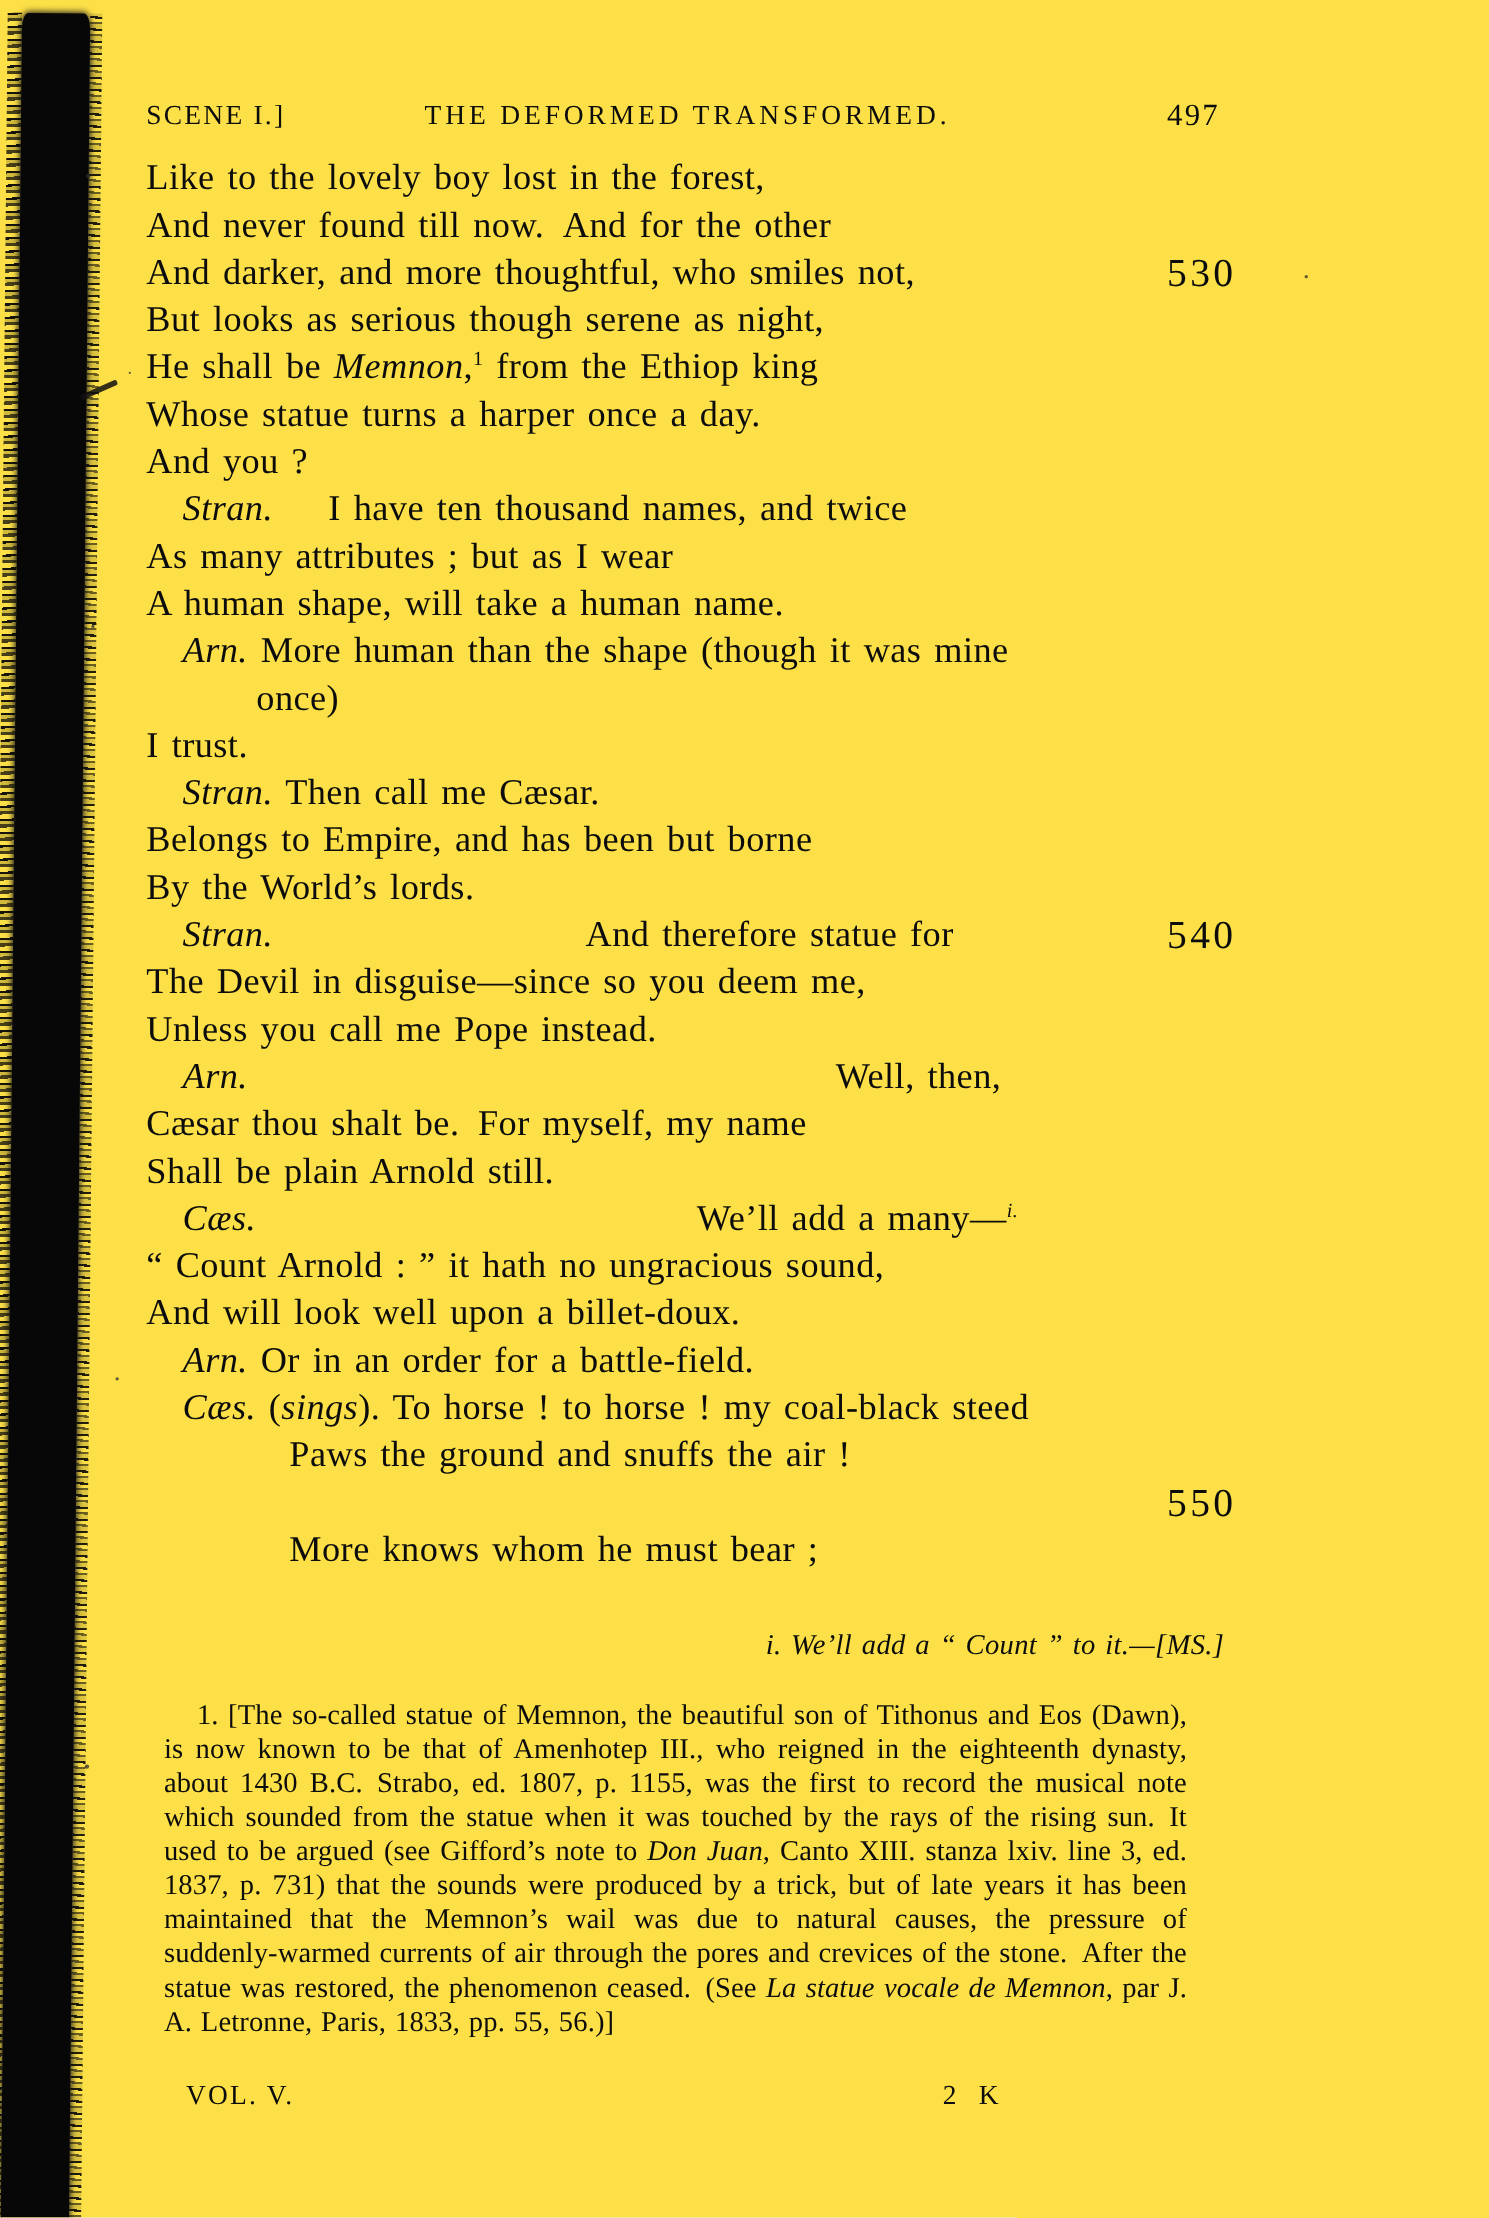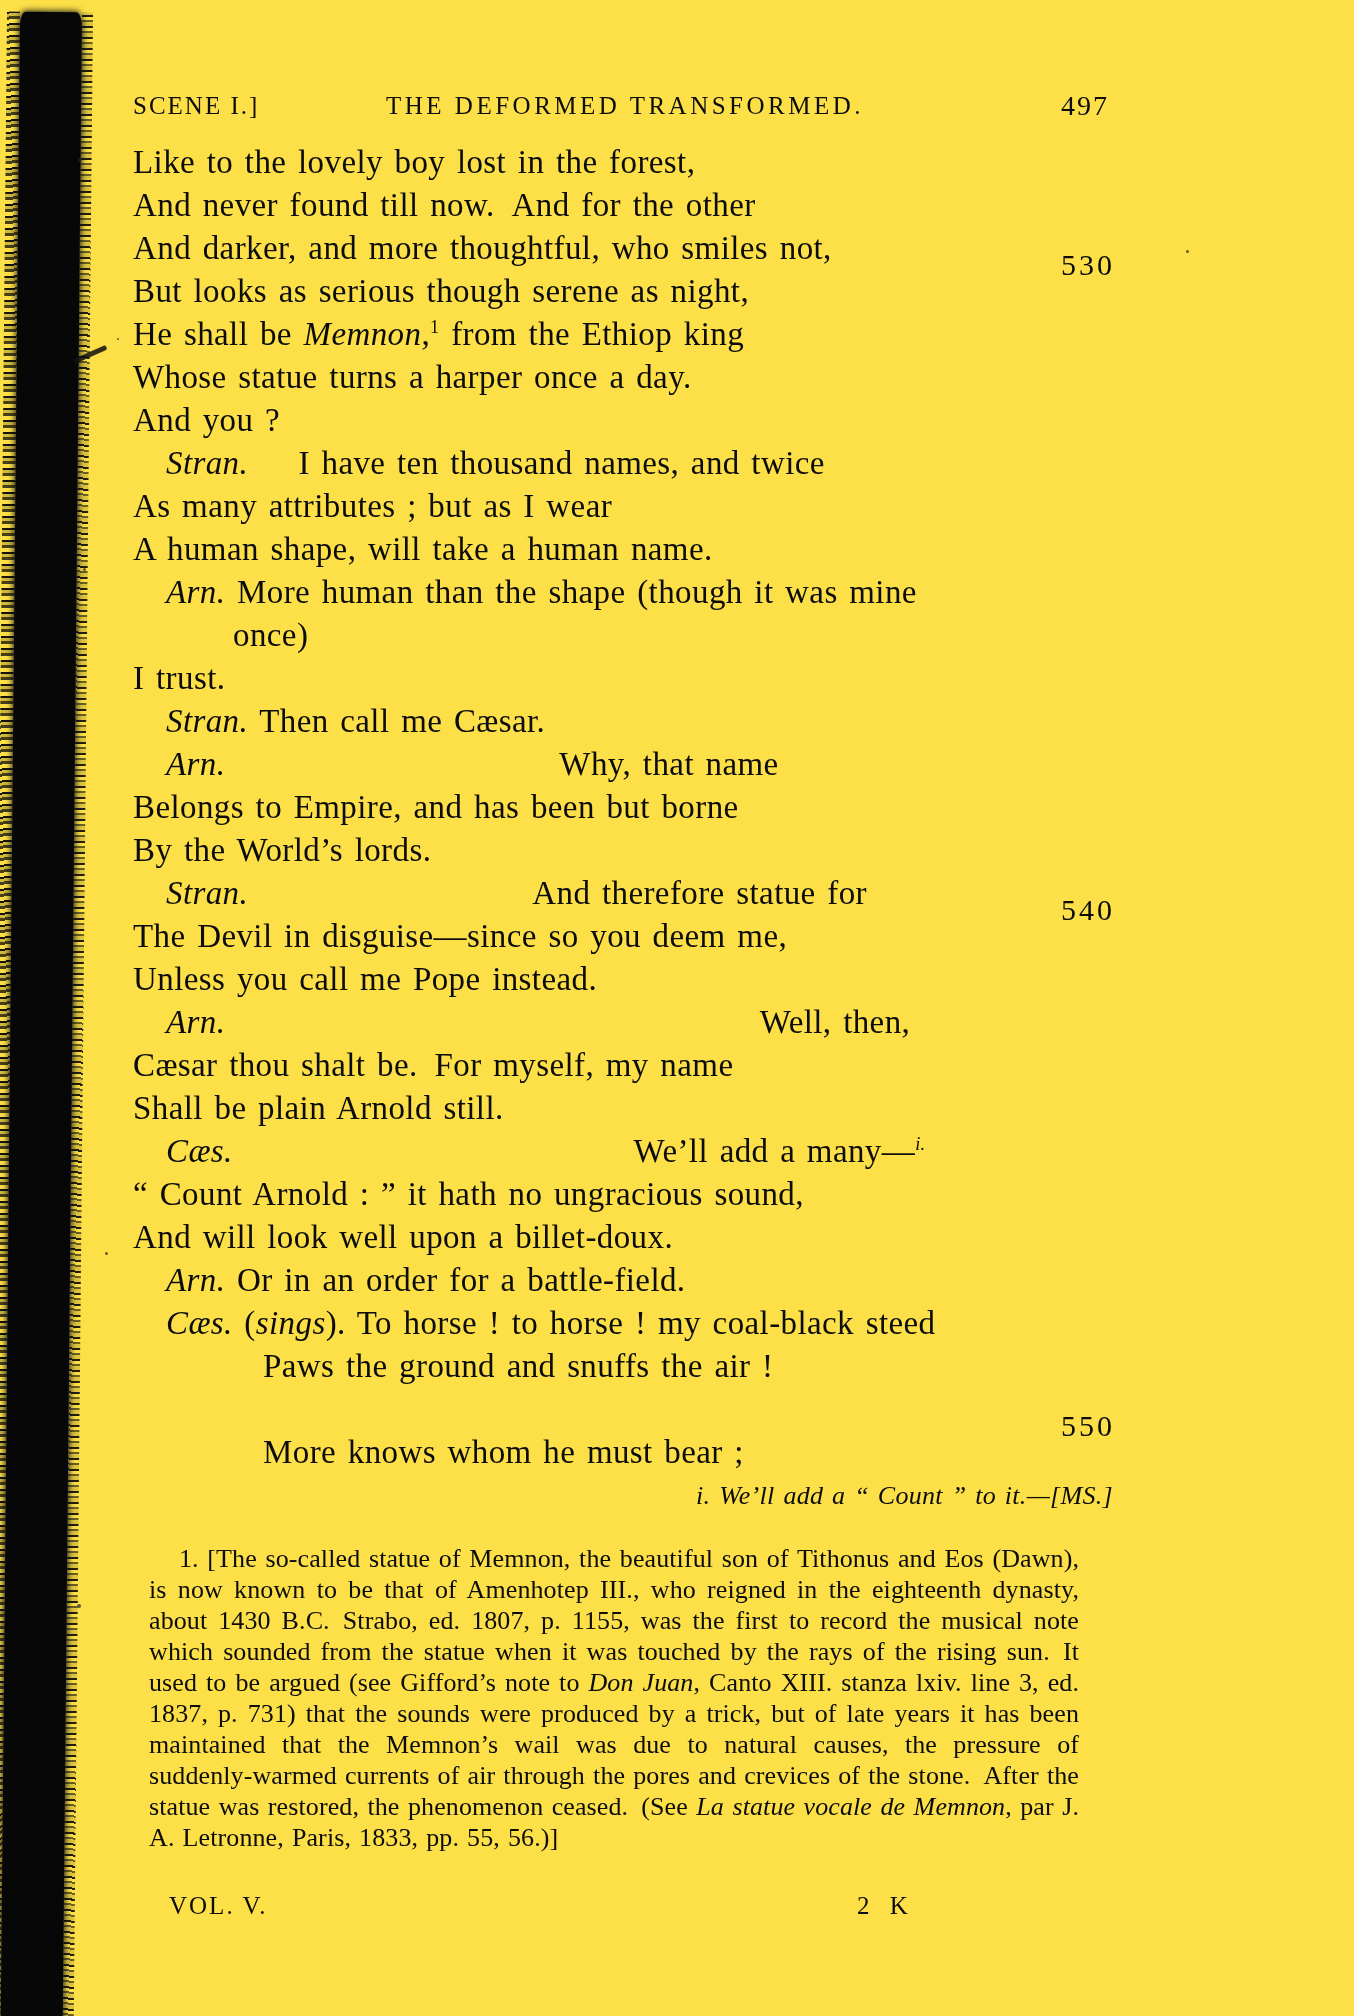--- a/index.html
+++ b/index.html
@@ -36,21 +36,21 @@
   .header{position:absolute;top:92px;left:0;width:1030px;height:36px;font-size:25px;}
   .scene{position:absolute;left:0;top:0;letter-spacing:2px;}
   .running-title{position:absolute;left:253px;top:0;letter-spacing:3.5px;}
   .pageno{position:absolute;left:928px;top:-2px;font-size:28px;letter-spacing:2px;}
 
   .verse{position:absolute;top:141px;left:0;font-size:33px;}
   .vline{position:relative;height:43px;line-height:43px;white-space:nowrap;
          letter-spacing:0.4px;word-spacing:3px;}
   .it{font-style:italic;}
   .sup{font-size:0.55em;vertical-align:super;line-height:0;}
-  .lineno{position:absolute;left:928px;top:16px;font-size:30px;letter-spacing:3px;line-height:43px;}
+  .lineno{position:absolute;left:928px;top:0;font-size:36px;letter-spacing:3px;line-height:43px;}
   .indent{display:inline-block;height:1px;}
 
   .variant{position:absolute;top:1481px;left:0;width:980px;text-align:right;
            font-size:26px;font-style:italic;letter-spacing:0.3px;word-spacing:2px;}
 
   .footnote{position:absolute;top:1527px;left:0;width:962px;
             font-size:26px;line-height:31px;text-align:justify;
             letter-spacing:0.1px;word-spacing:1.5px;}
   .footnote p{margin:16px;text-indent:30px;}
 
@@ -87,21 +87,20 @@
         <div class="vline"><span>He shall be </span><span class="it">Memnon</span><span>,</span><span class="sup">1</span><span> from the Ethiop king</span></div>
         <div class="vline"><span>Whose statue turns a harper once a day.</span></div>
         <div class="vline"><span>And you ?</span></div>
         <div class="vline"><span class="indent" style="width: 33px;"></span><span class="it">Stran.</span><span>  I have ten thousand names, and twice</span></div>
         <div class="vline"><span>As many attributes ; but as I wear</span></div>
         <div class="vline"><span>A human shape, will take a human name.</span></div>
         <div class="vline"><span class="indent" style="width: 33px;"></span><span class="it">Arn.</span><span> More human than the shape (though it was mine</span></div>
         <div class="vline"><span class="indent" style="width: 100px;"></span><span>once)</span></div>
         <div class="vline"><span>I trust.</span></div>
         <div class="vline"><span class="indent" style="width: 33px;"></span><span class="it">Stran.</span><span> Then call me Cæsar.</span></div>
-        <div class="vline"><span class="indent" style="width: 33px;"></span><span class="it">Arn.</span><span>          Why, that name</span></div>
         <div class="vline"><span>Belongs to Empire, and has been but borne</span></div>
         <div class="vline"><span>By the World’s lords.</span></div>
         <div class="vline"><span class="indent" style="width: 33px;"></span><span class="it">Stran.</span><span>         And therefore statue for</span><span class="lineno">540</span></div>
         <div class="vline"><span>The Devil in disguise—since so you deem me,</span></div>
         <div class="vline"><span>Unless you call me Pope instead.</span></div>
         <div class="vline"><span class="indent" style="width: 33px;"></span><span class="it">Arn.</span><span>                Well, then,</span></div>
         <div class="vline"><span>Cæsar thou shalt be. For myself, my name</span></div>
         <div class="vline"><span>Shall be plain Arnold still.</span></div>
         <div class="vline"><span class="indent" style="width: 33px;"></span><span class="it">Cæs.</span><span>            We’ll add a many—</span><span class="it sup">i.</span></div>
         <div class="vline"><span>“ Count Arnold : ” it hath no ungracious sound,</span></div>

